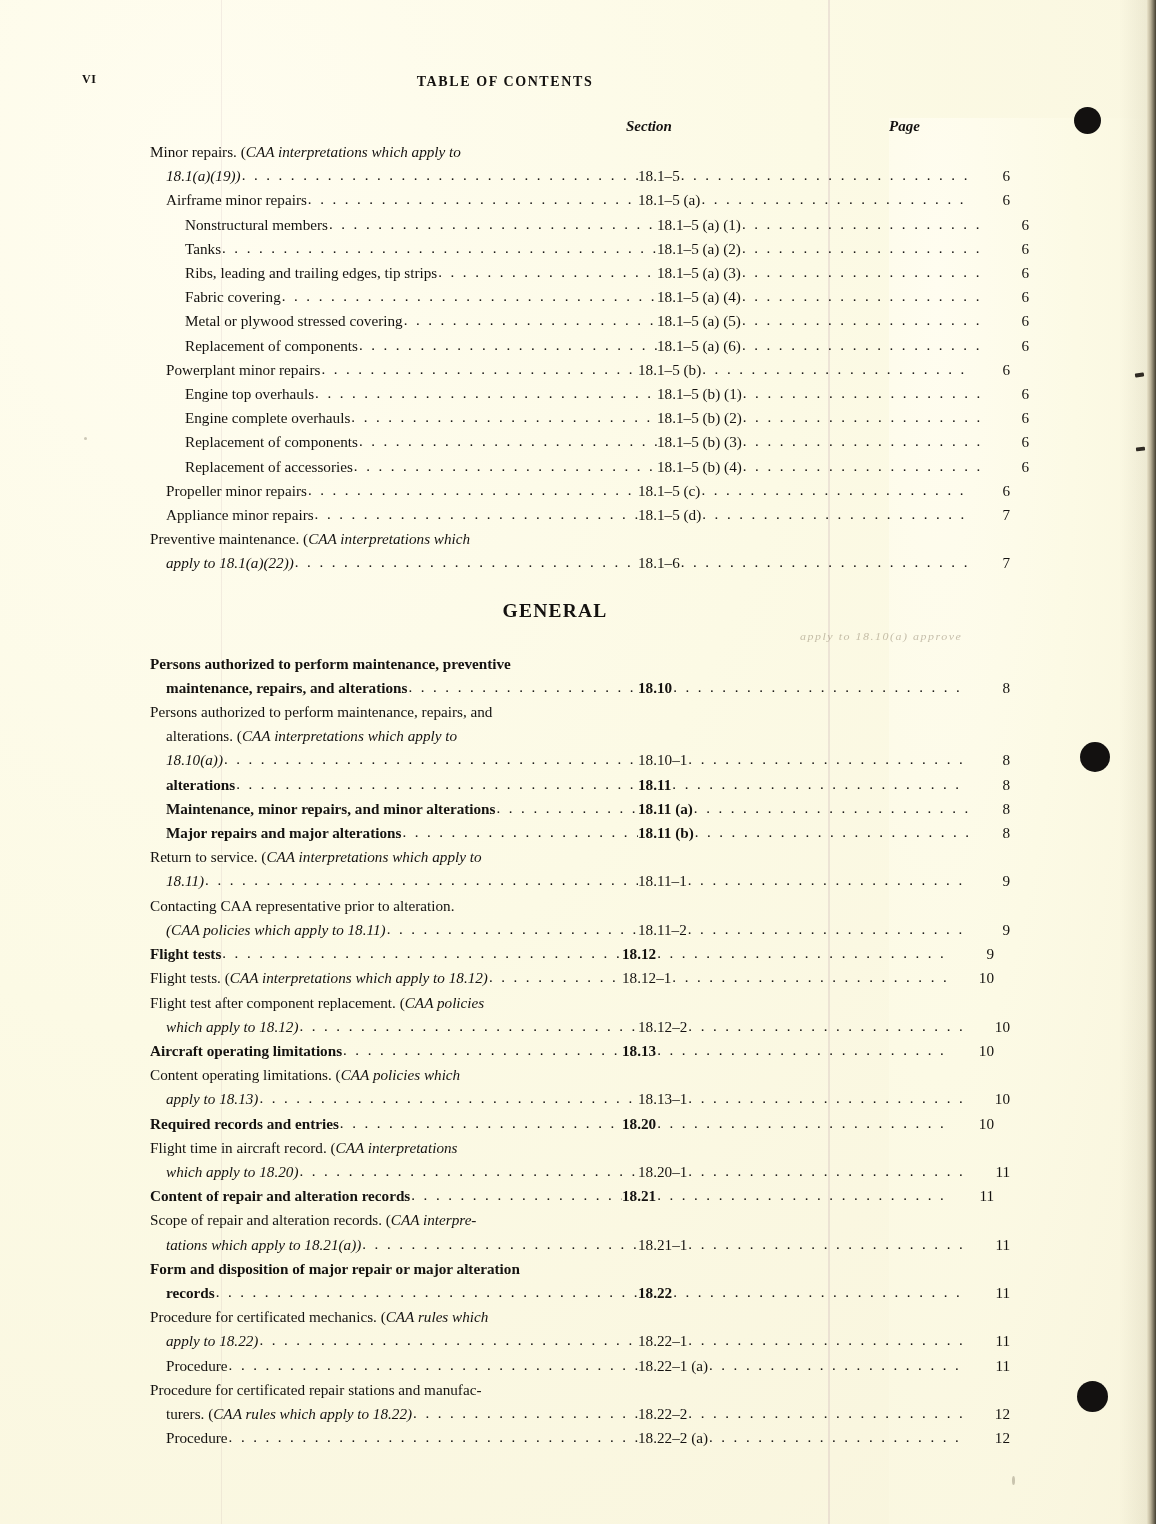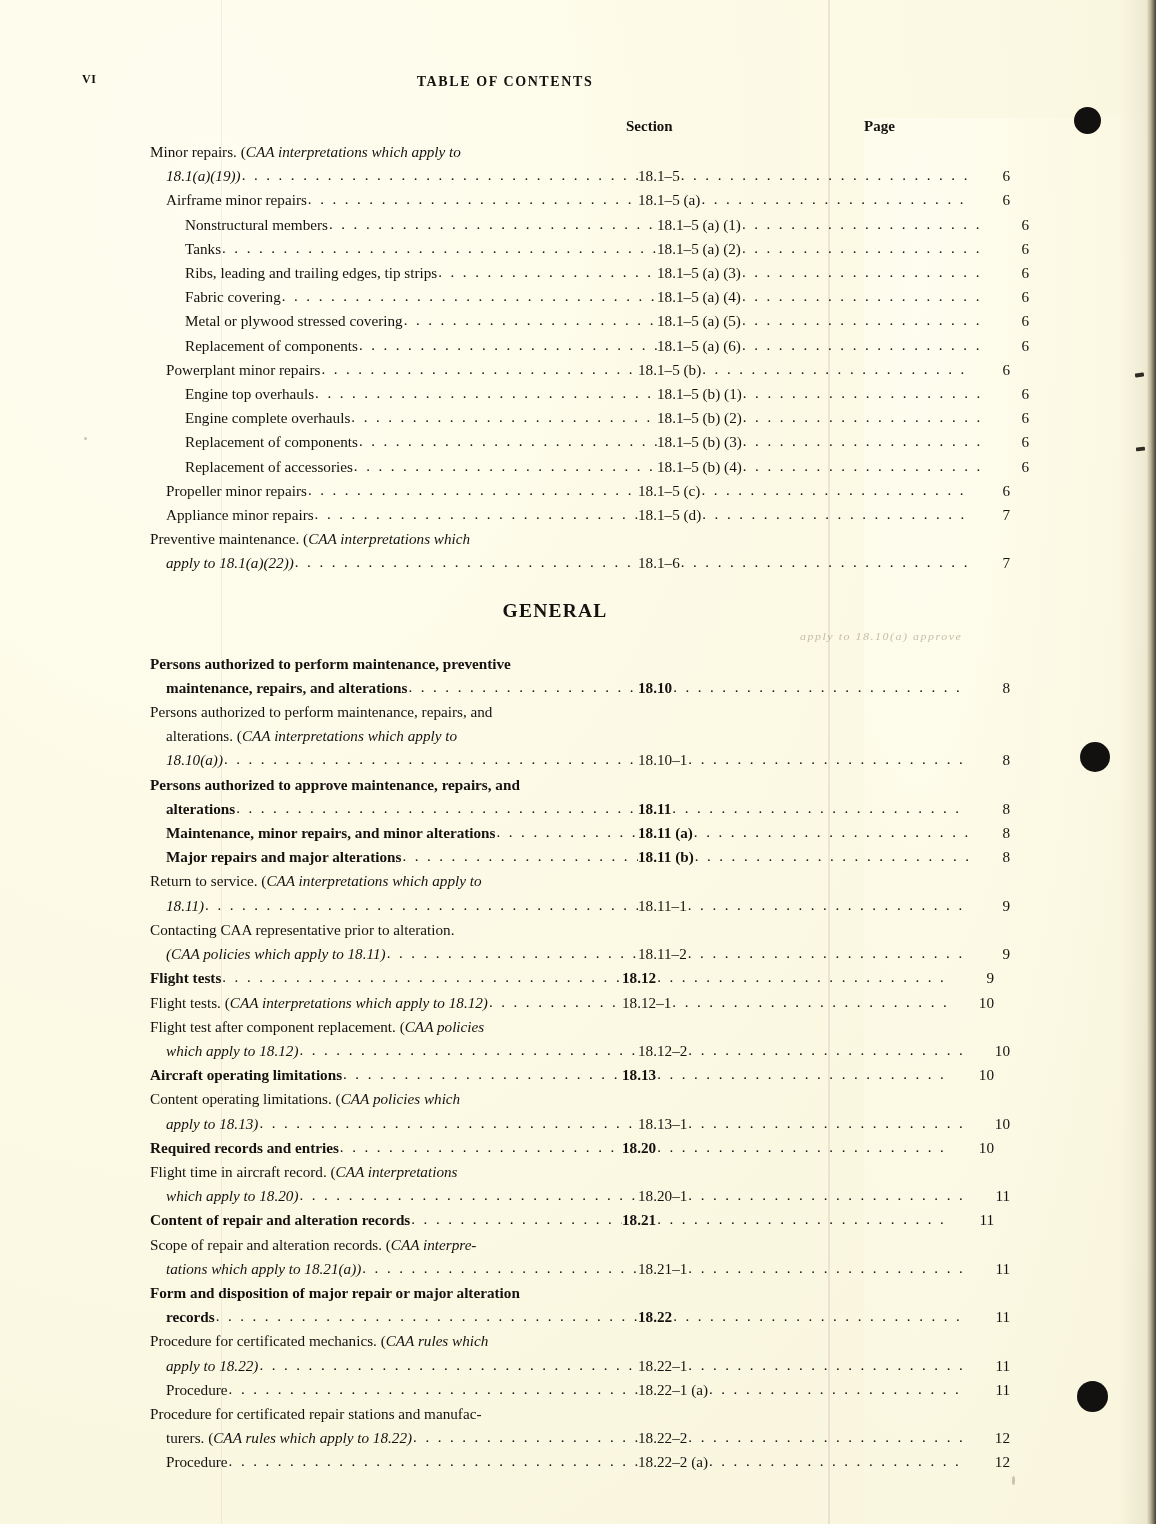--- a/index.html
+++ b/index.html
@@ -40,24 +40,24 @@
     position:absolute;left:82px;top:72px;
     font-weight:bold;font-size:12px;letter-spacing:.5px;
   }
   .running-head{
     position:absolute;left:0;top:74px;width:1010px;
     text-align:center;font-size:14px;letter-spacing:1.6px;
     font-weight:600;
   }
   .colhead{
     position:absolute;top:118px;
-    font-weight:bold;font-size:15px;
+    font-style:italic;font-weight:bold;font-size:15px;
   }
   .colhead.section{left:626px;}
-  .colhead.page{left:864px;}
+  .colhead.page{left:889px;}
 
   
   .toc{
     position:absolute;left:150px;top:140px;width:810px;
   }
   .line{
     display:flex;
     align-items:baseline;
     font-size:15.2px;
     line-height:24.2px;
@@ -381,27 +381,20 @@
           <span class="txt it">18.10(a))</span>
           <span class="lead">. . . . . . . . . . . . . . . . . . . . . . . . . . . . . . . . . . . . . . . . . . . . . . . . . . . . . . . . . . . . . . . . . . . . . . . . . . . . . . . . . . . . . . . . . . . . . . . . . . . . . . . . . . . . . . . . . . . . . . . . </span>
         </div>
         <div class="scol">
           <span class="txt">18.10–1</span>
           <span class="lead">. . . . . . . . . . . . . . . . . . . . . . . . . . . . . . . . . . . . . . . . . . . . . . . . . . . . . . . . . . . . . . . . . . . . . . . . . . . . . . . . . . . . . . . . . . . . . . . . . . . . . . . . . . . . . . . . . . . . . . . . </span>
         </div>
         <div class="pcol"><span class="txt">8</span></div>
       </div>
       <div class="line">
-        <div class="tcol i0 nolead">
-          <span class="txt b">Persons authorized to approve maintenance, repairs, and</span>
-        </div>
-        <div class="scol"></div>
-        <div class="pcol"></div>
-      </div>
-      <div class="line">
         <div class="tcol i1">
           <span class="txt b">alterations</span>
           <span class="lead">. . . . . . . . . . . . . . . . . . . . . . . . . . . . . . . . . . . . . . . . . . . . . . . . . . . . . . . . . . . . . . . . . . . . . . . . . . . . . . . . . . . . . . . . . . . . . . . . . . . . . . . . . . . . . . . . . . . . . . . . </span>
         </div>
         <div class="scol">
           <span class="txt b">18.11</span>
           <span class="lead">. . . . . . . . . . . . . . . . . . . . . . . . . . . . . . . . . . . . . . . . . . . . . . . . . . . . . . . . . . . . . . . . . . . . . . . . . . . . . . . . . . . . . . . . . . . . . . . . . . . . . . . . . . . . . . . . . . . . . . . . </span>
         </div>
         <div class="pcol"><span class="txt">8</span></div>
       </div>

